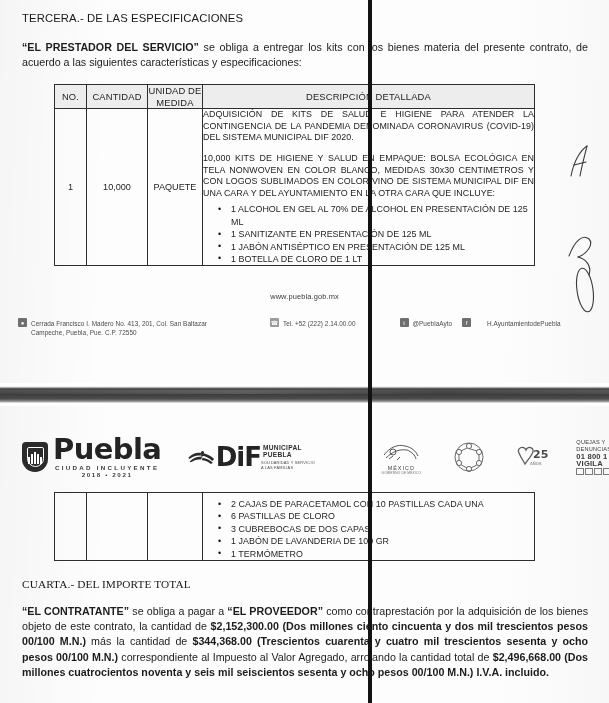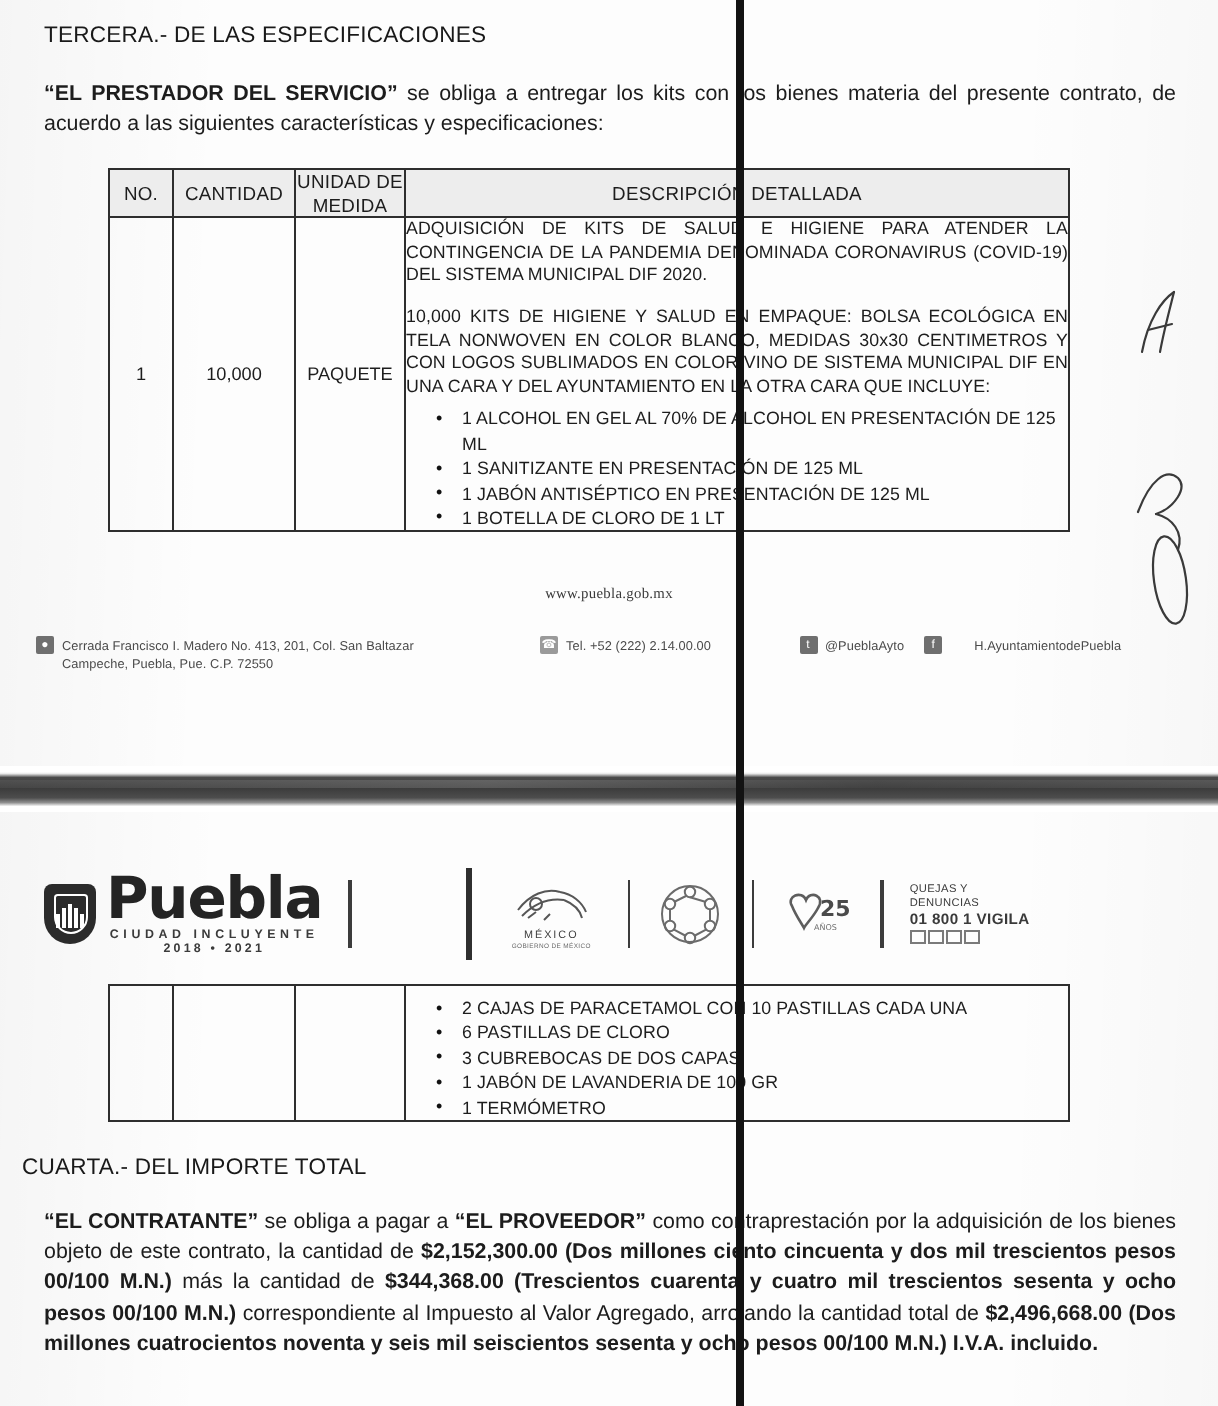--- a/index.html
+++ b/index.html
@@ -146,21 +146,20 @@
   }
 
   
   .footer-url {
     position: absolute;
     left: 0; width: 609px;
     text-align: center;
     font-size: 7.4px;
     color: #3a3a3a;
     letter-spacing: 0.15px;
-    font-family: Liberation Serif, serif;
   }
   .footer-bar {
     position: absolute;
     left: 0;
     width: 609px;
     display: flex;
     align-items: flex-start;
     font-size: 6.4px;
     color: #4a4a4a;
     letter-spacing: 0.05px;
@@ -418,20 +417,38 @@
     </div>
     <div>
       <div class="puebla-word">Puebla</div>
       <div class="puebla-sub">CIUDAD INCLUYENTE</div>
       <div class="puebla-years">2018 • 2021</div>
     </div>
   </div>
 
   <div class="vdiv"></div>
 
+  <div class="dif-logo">
+    <svg width="44" height="30" viewBox="0 0 44 30">
+      <g fill="#2b2b2b">
+        <path d="M2 16 C 9 9, 16 7, 22 9 L 21 13 C 15 12, 9 14, 4 18 Z"></path>
+        <path d="M4 22 C 11 16, 17 14, 23 15 L 22 19 C 16 18, 11 20, 6 23 Z"></path>
+        <path d="M22 6 L 26 13 L 22 15 Z"></path>
+        <path d="M23 9 C 30 10, 37 13, 42 18 L 39 21 C 34 16, 28 13, 22 13 Z"></path>
+        <path d="M24 16 C 30 17, 36 20, 40 24 L 37 26 C 33 22, 28 20, 23 20 Z"></path>
+        <circle cx="24" cy="8" r="2.4"></circle>
+      </g>
+    </svg>
+    <div class="dif-word">DiF</div>
+    <div>
+      <div class="dif-side">MUNICIPAL</div>
+      <div class="dif-side">PUEBLA</div>
+      <div class="dif-tag">SOLIDARIDAD Y SERVICIO A LAS FAMILIAS</div>
+    </div>
+  </div>
 
   <div class="vdiv-thick" style="margin-left:44px;"></div>
 
   <div class="mini-logo" style="margin-left:8px;">
     <svg width="40" height="24" viewBox="0 0 40 24">
       <g fill="none" stroke="#565656" stroke-width="1">
         <path d="M3 16 C 9 8, 17 5, 24 7"></path>
         <path d="M5 19 C 12 12, 19 10, 26 11"></path>
         <path d="M24 7 C 30 8, 35 12, 37 17"></path>
         <path d="M26 11 C 31 13, 34 16, 35 20"></path>
@@ -502,19 +519,19 @@
         <li>6 PASTILLAS DE CLORO</li>
         <li>3 CUBREBOCAS DE DOS CAPAS</li>
         <li>1 JABÓN DE LAVANDERIA DE 100 GR</li>
         <li>1 TERMÓMETRO</li>
       </ul>
     </td>
   </tr>
 </tbody>
   </table>
 
-<div class="block heading" style="left:11px; top:578px;">CUARTA.- DEL IMPORTE TOTAL</div>
+<div class="block heading" style="left:22px; top:578px;font-family:Liberation Serif, serif;">CUARTA.- DEL IMPORTE TOTAL</div>
 
 <div class="block para" style="left:22px; top:604px; width:566px; line-height:15.2px;">
   <b>“EL CONTRATANTE”</b><span> se obliga a pagar a </span><b>“EL PROVEEDOR”</b><span> como contraprestación por la adquisición de los bienes objeto de este contrato, la cantidad de </span><b>$2,152,300.00</b><b> (Dos millones ciento cincuenta y dos mil trescientos pesos 00/100 M.N.)</b><span> más la cantidad de </span><b>$344,368.00</b><b> (Trescientos cuarenta y cuatro mil trescientos sesenta y ocho pesos 00/100 M.N.)</b><span> correspondiente al Impuesto al Valor Agregado, arrojando la cantidad total de </span><b>$2,496,668.00</b><b> (Dos millones cuatrocientos noventa y seis mil seiscientos sesenta y ocho pesos 00/100 M.N.)</b><b> I.V.A. incluido.</b>
 </div>
 
 <div class="scan-streak"></div>
 
 </body></html>

